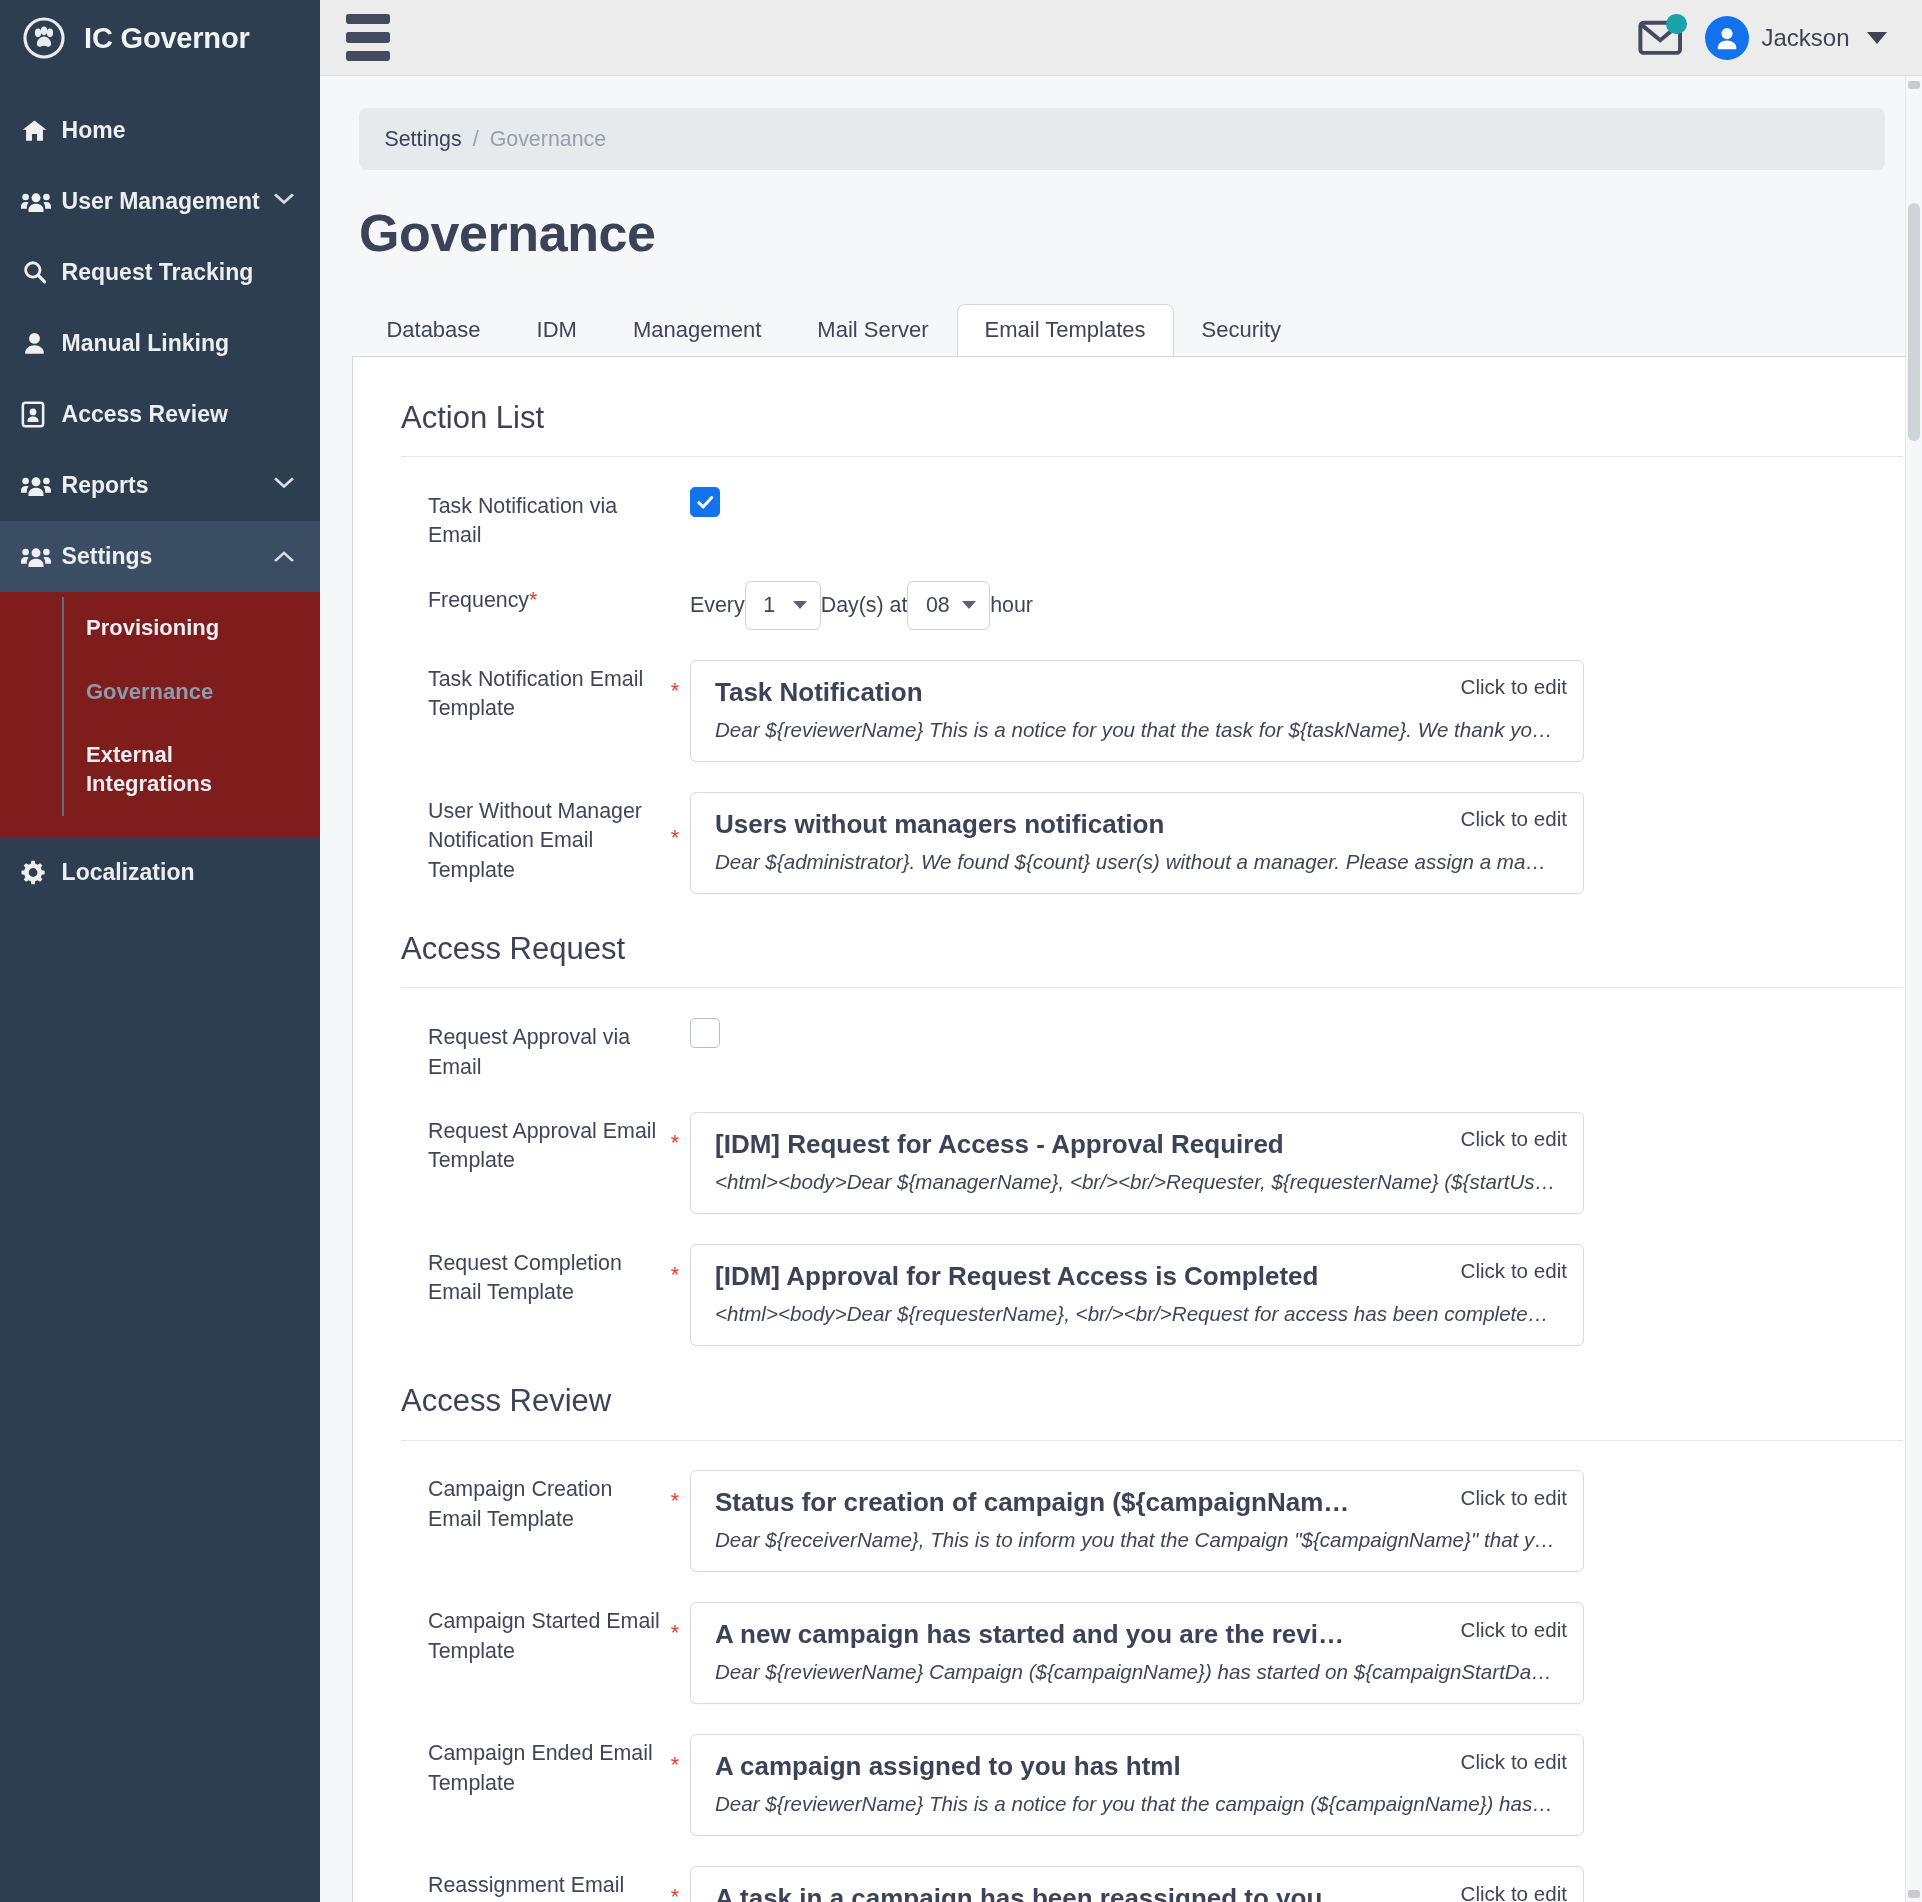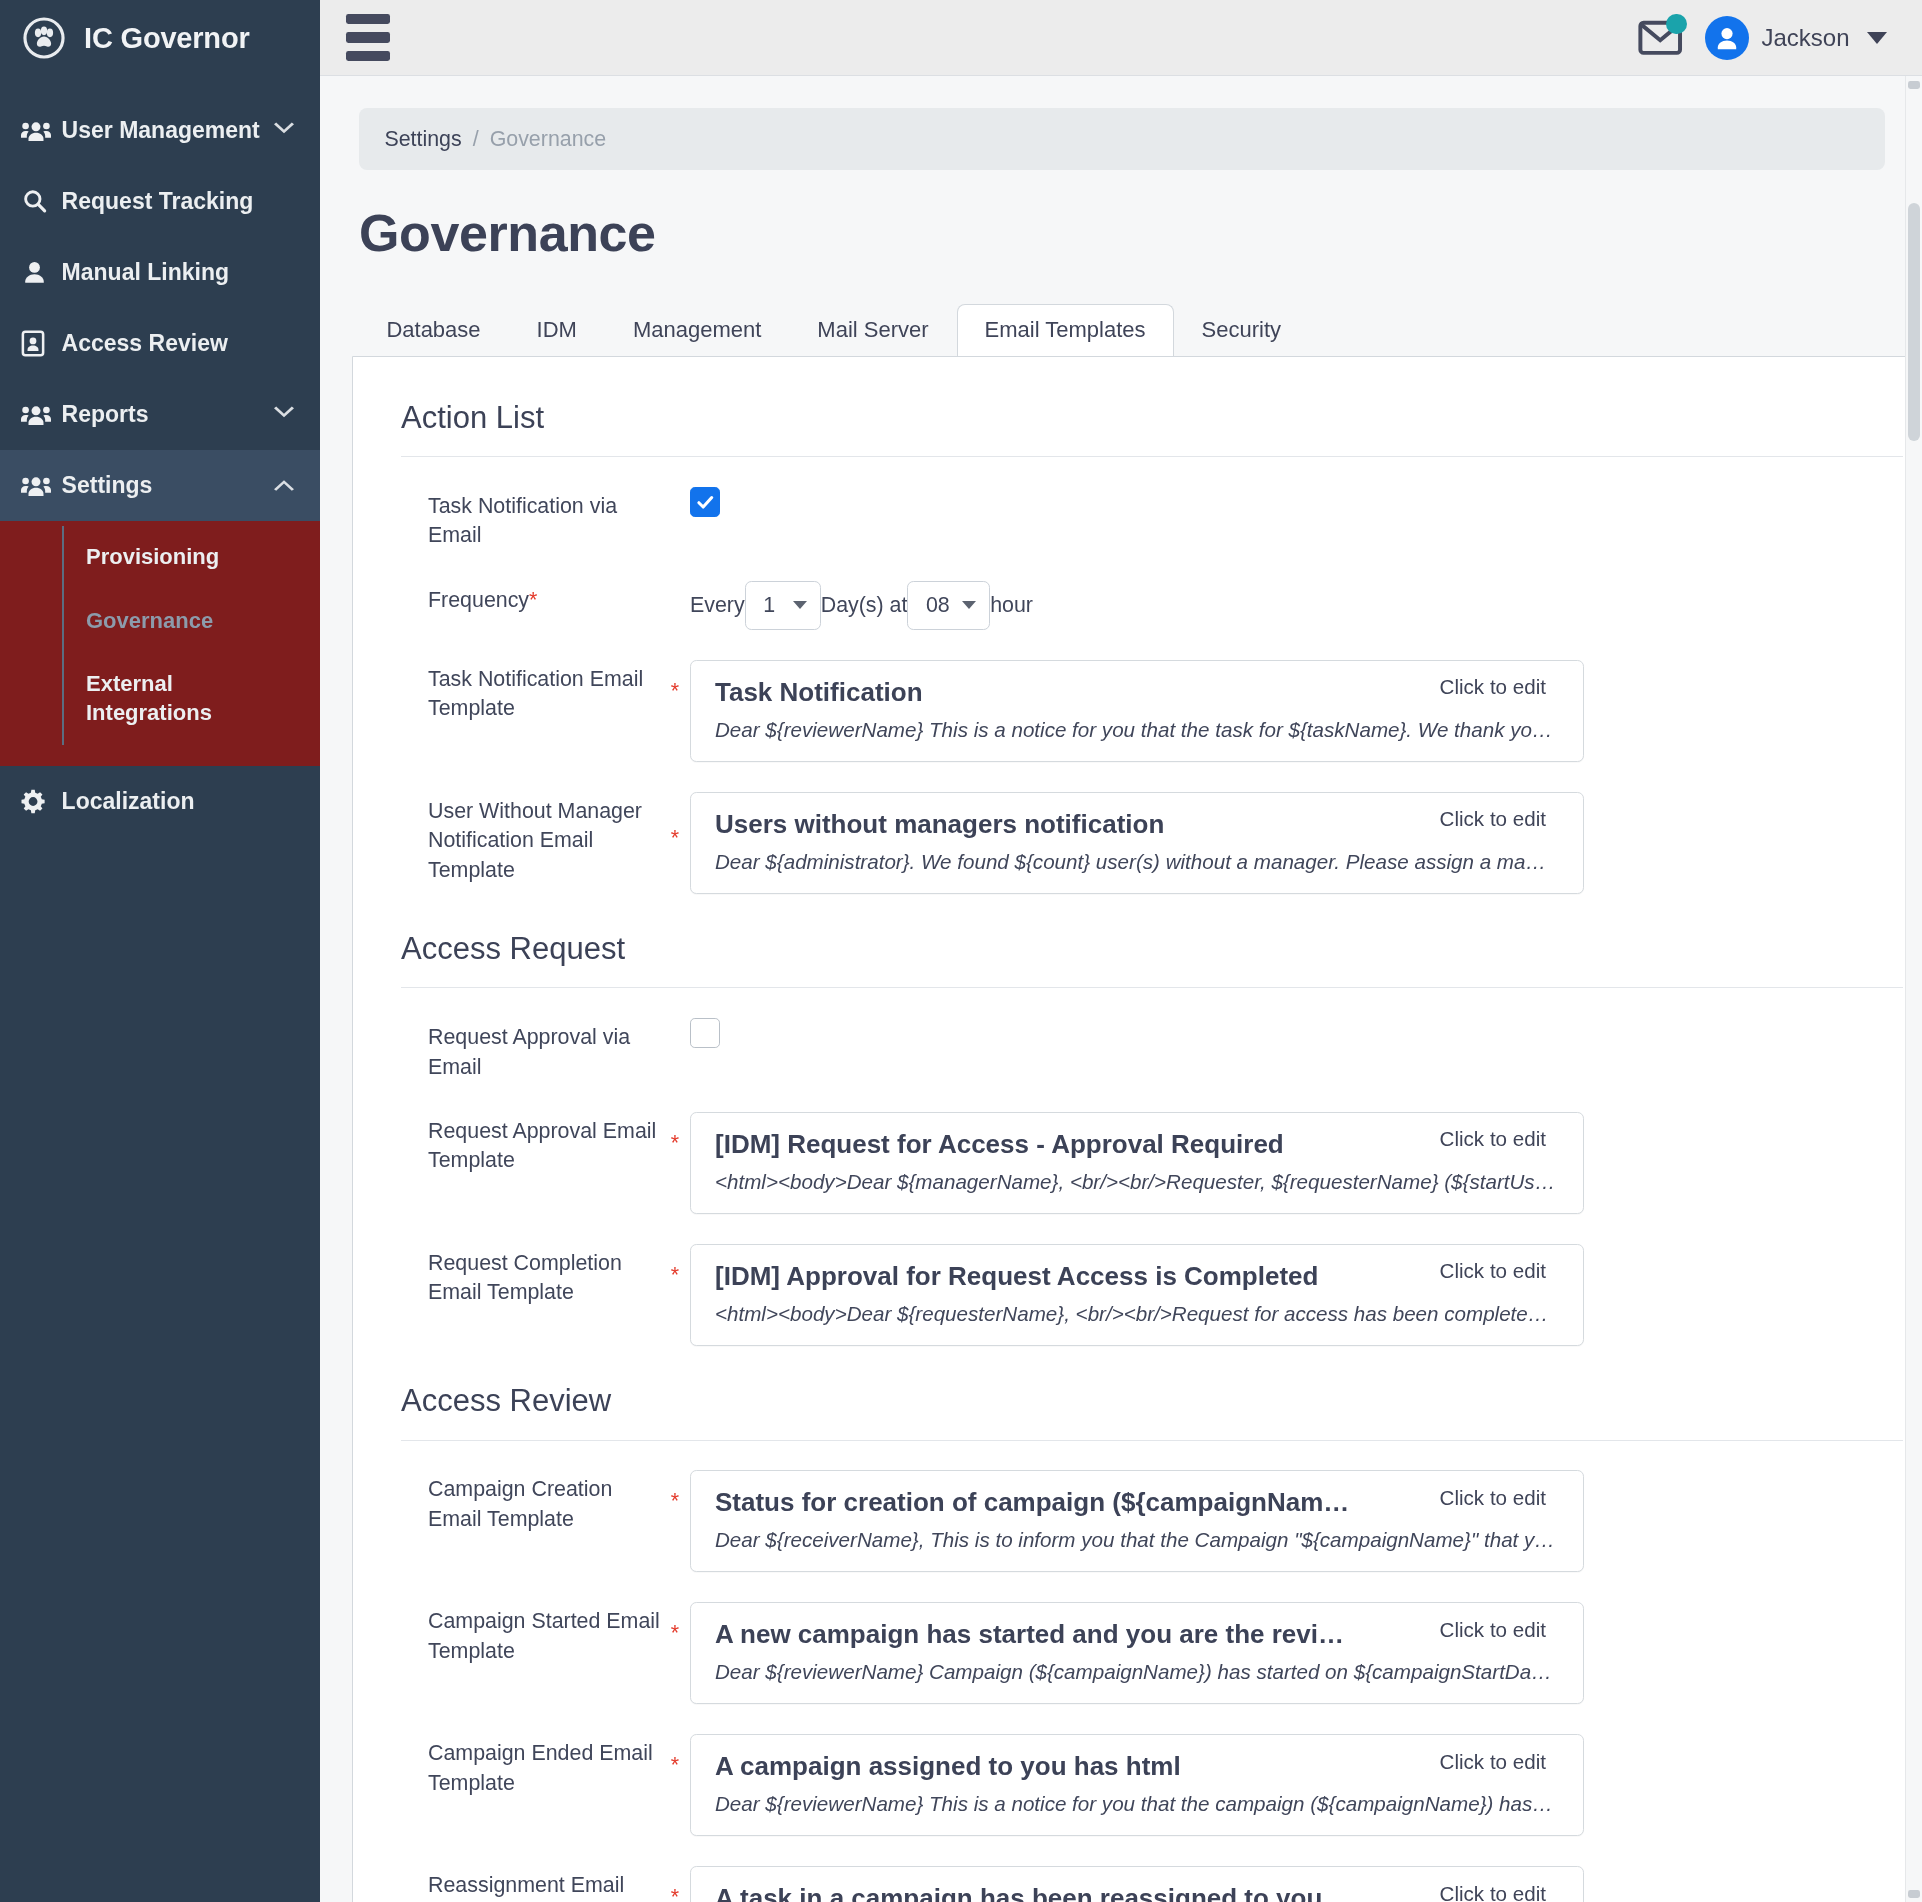--- a/index.html
+++ b/index.html
@@ -122,21 +122,21 @@
   }
   .sel .v { font-size: 21.4px; }
   .chev { width: 0; height: 0; border-left: 7.1px solid transparent; border-right: 7.1px solid transparent; border-top: 8.7px solid #5c6370; }
 
   .tplcard {
     width: 894px; border: 0.8px solid #d5dade; border-radius: 6.4px; background: #ffffff;
     padding: 16px 20.6px 17.5px 24px; cursor: pointer; position: relative;
     box-shadow: 0 0.8px 0 rgba(0,0,0,.03);
   }
   .tplcard .edit {
-    position: absolute; right: 37px; top: 14.3px; font-size: 20.6px; color: #3f4458; white-space: nowrap;
+    position: absolute; right: 16px; top: 14.3px; font-size: 20.6px; color: #3f4458; white-space: nowrap;
   }
   .tpl-subject {
     font-size: 26px; font-weight: 700; color: #3c4257; line-height: 1.22;
     white-space: nowrap; overflow: hidden; text-overflow: ellipsis;
     max-width: 699px; margin-bottom: 8px;
   }
   .tpl-body {
     font-size: 20.6px; font-style: italic; color: #40465a; line-height: 1.3;
     white-space: nowrap; overflow: hidden; text-overflow: ellipsis; max-width: 842px;
   }
@@ -171,20 +171,28 @@
           <ellipse cx="29" cy="20" rx="4" ry="5.4" fill="#e9ecef"></ellipse>
           <ellipse cx="36.5" cy="22.5" rx="4" ry="5.4" fill="#e9ecef"></ellipse>
           <path d="M29 27c5 0 9 5.2 9 9.2 0 3-2.6 4.3-5.2 3.4-1.4-.5-2.6-.8-3.8-.8s-2.4.3-3.8.8c-2.6.9-5.2-.4-5.2-3.4 0-4 4-9.2 9-9.2z" fill="#e9ecef"></path>
         </svg>
       </span>
       <span class="brand-title">IC Governor</span>
     </div>
 
     <nav class="nav">
 
+      <div class="nav-item">
+        <span class="ico">
+          <svg viewBox="0 0 32 32" width="27" height="27">
+              <path fill="currentColor" d="M16 4 2 15h4v13h7v-8h6v8h7V15h4L16 4z"></path>
+            </svg>
+        </span>
+        <span class="lbl">Home</span>
+      </div>
 
       <div class="nav-item">
         <span class="ico">
           <svg viewBox="0 0 36 28" width="30" height="24">
               <circle cx="18" cy="9" r="5.4" fill="currentColor"></circle>
               <circle cx="5.5" cy="8" r="4" fill="currentColor"></circle>
               <circle cx="30.5" cy="8" r="4" fill="currentColor"></circle>
               <path fill="currentColor" d="M18 16c-5 0-9 3.2-9 7.2V26h18v-2.8c0-4-4-7.2-9-7.2z"></path>
               <path fill="currentColor" d="M5.5 14c-3.2 0-5.5 2.2-5.5 4.8V22h7v-2.2c0-2 .8-3.9 2.2-5.3-1.1-.3-2.4-.5-3.7-.5z"></path>
               <path fill="currentColor" d="M30.5 14c-1.3 0-2.6.2-3.7.5 1.4 1.4 2.2 3.3 2.2 5.3V22h7v-3.2c0-2.6-2.3-4.8-5.5-4.8z"></path>

